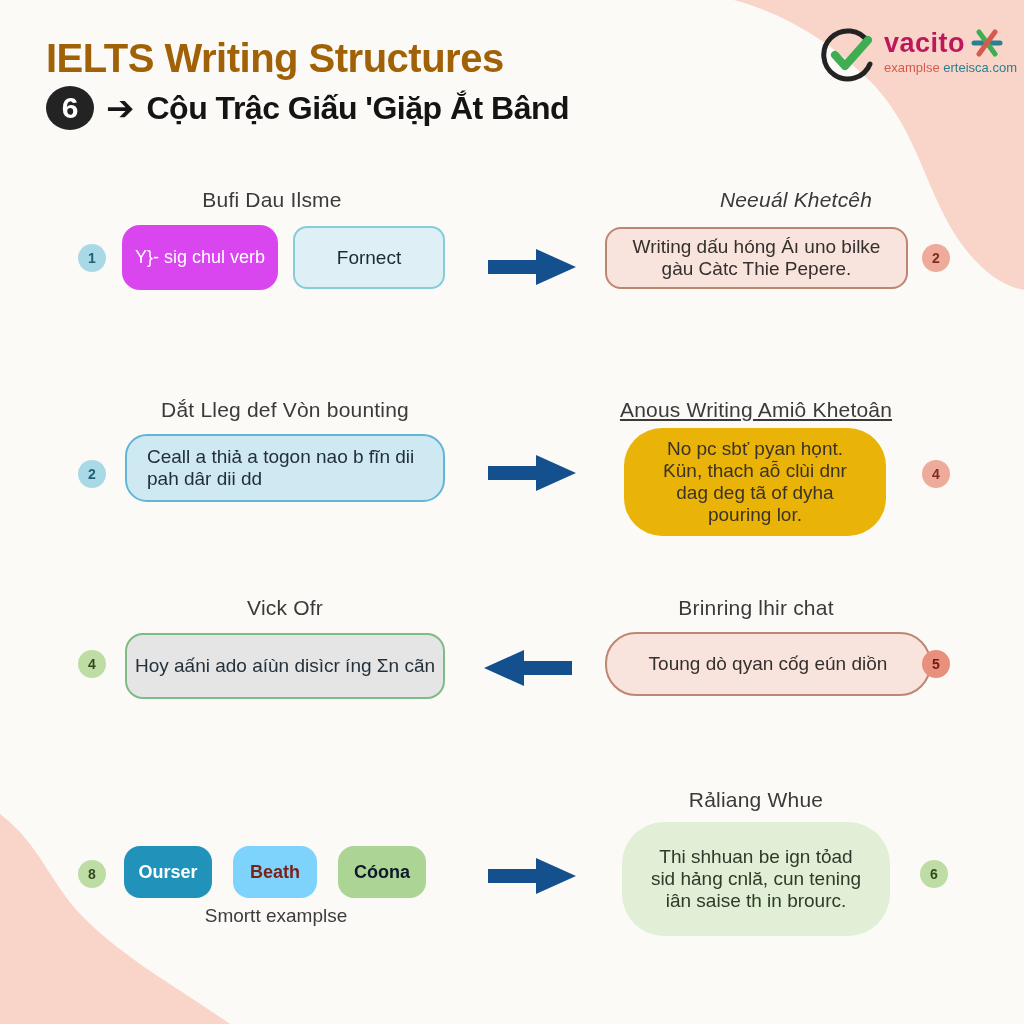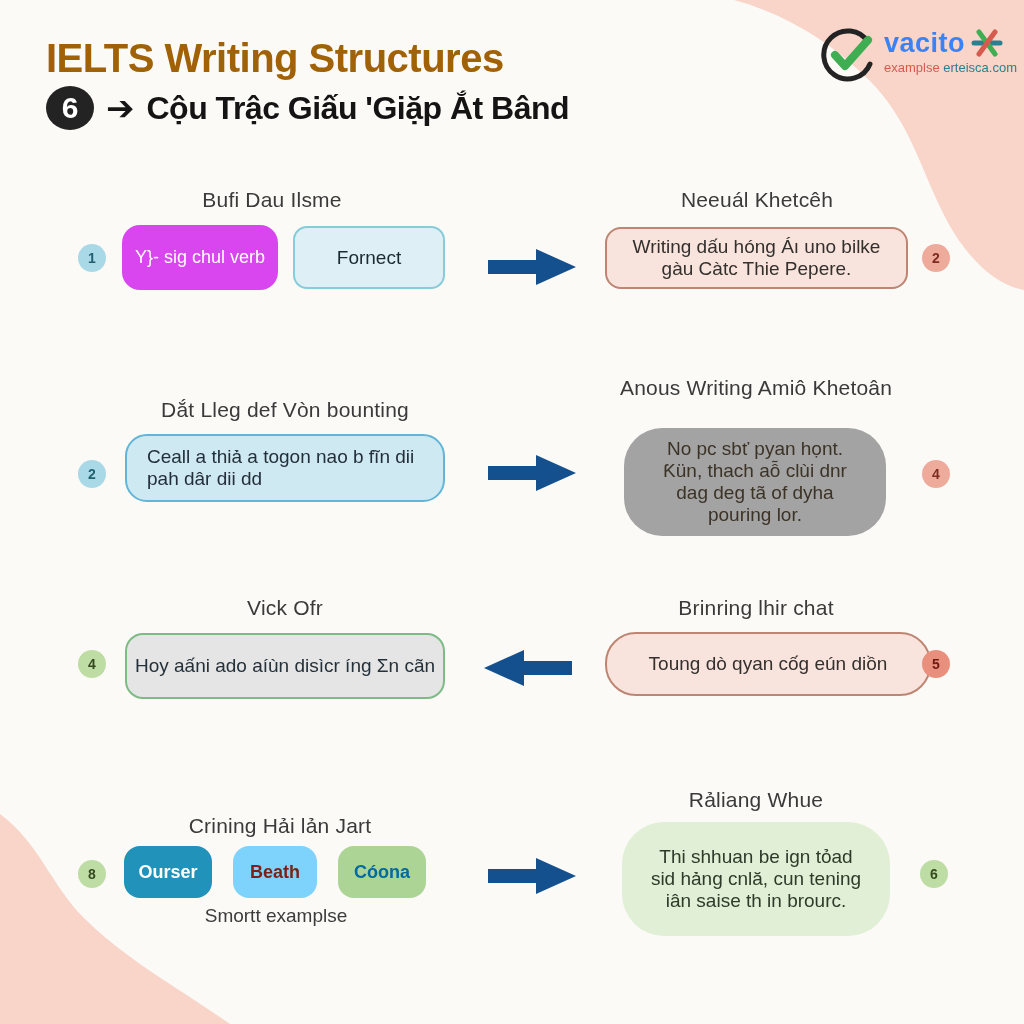--- a/index.html
+++ b/index.html
@@ -23,21 +23,21 @@
   .badge6{
     width:48px;height:44px;border-radius:50%;background:#232323;color:#fff;
     display:flex;align-items:center;justify-content:center;
     font-size:30px;font-weight:bold;
   }
   .title-arrow{font-size:34px;font-weight:bold;color:#161616;}
   .title2{font-size:32px;font-weight:bold;letter-spacing:-0.5px;color:#141414;}
   
   .logo{position:absolute;left:818px;top:28px;display:flex;align-items:flex-start;gap:8px;}
   .logo-text{display:flex;flex-direction:column;line-height:1;}
-  .logo-name{font-size:27px;font-weight:bold;color:#3b82f6;letter-spacing:0.5px;display:flex;align-items:center;gap:5px;}
+  .logo-name{font-size:27px;font-weight:bold;color:#be185d;letter-spacing:0.5px;display:flex;align-items:center;gap:5px;}
   .logo-sub{font-size:13px;margin-top:3px;}
   .logo-sub .t1{color:#d65b4e;}
   .logo-sub .t2{color:#2b7f8f;}
   
   .heading{
     position:absolute;font-size:21px;color:#3a3a3a;text-align:center;
     transform:translateX(-50%);white-space:nowrap;letter-spacing:0.2px;
   }
   .numcircle{
     position:absolute;width:28px;height:28px;border-radius:50%;
@@ -50,30 +50,30 @@
   .nc-green{background:#bedda4;color:#35491f;}
   .box{
     position:absolute;box-sizing:border-box;
     display:flex;align-items:center;justify-content:center;
     text-align:center;font-size:19px;
   }
   .box-teal{background:#d946ef;color:#ffffff;border-radius:18px;}
   .box-outline-blue{background:#def0f5;border:2px solid #86ccd9;border-radius:14px;color:#1d2b30;}
   .box-salmon-outline{background:#f9e4dd;border:2px solid #bd8572;border-radius:16px;color:#33302e;}
   .box-blue-fill{background:#cfe9f3;border:2px solid #62b5d6;border-radius:22px;color:#23303a;text-align:left;justify-content:flex-start;padding:10px 20px;}
-  .box-cream{background:#a3a3a3;border-radius:38px;color:#3c3327;padding:10px 26px;}
+  .box-cream{background:#eab308;border-radius:38px;color:#3c3327;padding:10px 26px;}
   .box-green-outline{background:#e5e5e5;border:2px solid #7fbb86;border-radius:18px;color:#25313a;}
   .box-lgreen{background:#e0efd5;border-radius:42px;color:#2f3b2a;padding:14px 26px;}
   .chip{
     position:absolute;border-radius:16px;display:flex;align-items:center;justify-content:center;
     font-size:18px;font-weight:bold;
   }
   .chip-teal{background:#2193ba;color:#fff;}
   .chip-salmon{background:#7dd3fc;color:#7c1f16;}
-  .chip-green{background:#abd495;color:#0369a1;}
+  .chip-green{background:#abd495;color:#0f172a;}
   .caption{position:absolute;font-size:19px;color:#3c3c3c;transform:translateX(-50%);white-space:nowrap;}
   .arrow{position:absolute;}
 </style>
 </head>
 <body>
 
 <div class="canvas">
 
   <svg class="blob" style="right:0;top:0;" width="330" height="290" viewBox="0 0 330 290">
     <path d="M40,0 L330,0 L330,290 C300,285 270,255 250,215 C225,165 215,120 175,80 C140,45 95,15 40,0 Z" fill="#f8d5c8"></path>
@@ -110,45 +110,44 @@
     </div>
   </div>
 
   <div class="heading" style="left:272px;top:188px;">Bufi Dau Ilsme</div>
   <div class="numcircle nc-blue" style="left:78px;top:244px;">1</div>
   <div class="box box-teal" style="left:122px;top:225px;width:156px;height:65px;font-size:18px;">Y}- sig chul verb</div>
   <div class="box box-outline-blue" style="left:293px;top:226px;width:152px;height:63px;">Fornect</div>
   <svg class="arrow" style="left:488px;top:243px;" width="88" height="48" viewBox="0 0 88 48">
     <path d="M0,17 H48 V6 L88,24 L48,42 V31 H0 Z" fill="#15508e"></path>
   </svg>
-  <div class="heading" style="left:757px;top:188px;">Neeuál Khetcêh</div>
+  <div class="heading" style="left:796px;top:188px;font-style:italic;">Neeuál Khetcêh</div>
   <div class="box box-salmon-outline" style="left:605px;top:227px;width:303px;height:62px;padding:8px 24px;">Writing dấu hóng Áı uno bilke gàu Càtc Thie Pepere.</div>
   <div class="numcircle nc-salmon" style="left:922px;top:244px;">2</div>
 
   <div class="heading" style="left:285px;top:398px;">Dắt Lleg def Vòn bounting</div>
   <div class="numcircle nc-blue" style="left:78px;top:460px;">2</div>
   <div class="box box-blue-fill" style="left:125px;top:434px;width:320px;height:68px;">Ceall a thiả a togon nao b fĩn dii pah dâr dii dd</div>
   <svg class="arrow" style="left:488px;top:449px;" width="88" height="48" viewBox="0 0 88 48">
     <path d="M0,17 H48 V6 L88,24 L48,42 V31 H0 Z" fill="#15508e"></path>
   </svg>
-  <div class="heading" style="left:756px;top:376px;">Anous Writing Amiô Khetoân</div>
+  <div class="heading" style="left:756px;top:398px;text-decoration:underline;">Anous Writing Amiô Khetoân</div>
   <div class="box box-cream" style="left:624px;top:428px;width:262px;height:108px;">No pc sbť pyan họnt. Ƙün, thach aỗ clùi dnr dag deg tã of dyha pouring lor.</div>
   <div class="numcircle nc-salmon" style="left:922px;top:460px;">4</div>
 
   <div class="heading" style="left:285px;top:596px;">Vick Ofr</div>
   <div class="numcircle nc-green" style="left:78px;top:650px;">4</div>
   <div class="box box-green-outline" style="left:125px;top:633px;width:320px;height:66px;">Hoy aấni ado aíùn disìcr íng Ʃn cãn</div>
   <svg class="arrow" style="left:484px;top:644px;" width="88" height="48" viewBox="0 0 88 48">
     <path d="M88,17 H40 V6 L0,24 L40,42 V31 H88 Z" fill="#15508e"></path>
   </svg>
   <div class="heading" style="left:756px;top:596px;">Brinring lhir chat</div>
   <div class="box box-salmon-outline" style="left:605px;top:632px;width:326px;height:64px;border-radius:31px;">Toung dò qyan cốg eún diồn</div>
   <div class="numcircle nc-red" style="left:922px;top:650px;">5</div>
 
-  <div class="heading" style="left:280px;top:814px;">Crining Hải lản Jart</div>
   <div class="numcircle nc-green" style="left:78px;top:860px;">8</div>
   <div class="chip chip-teal" style="left:124px;top:846px;width:88px;height:52px;">Ourser</div>
   <div class="chip chip-salmon" style="left:233px;top:846px;width:84px;height:52px;">Beath</div>
   <div class="chip chip-green" style="left:338px;top:846px;width:88px;height:52px;">Cóona</div>
   <div class="caption" style="left:276px;top:905px;">Smortt examplse</div>
   <svg class="arrow" style="left:488px;top:852px;" width="88" height="48" viewBox="0 0 88 48">
     <path d="M0,17 H48 V6 L88,24 L48,42 V31 H0 Z" fill="#15508e"></path>
   </svg>
   <div class="heading" style="left:756px;top:788px;">Rảliang Whue</div>
   <div class="box box-lgreen" style="left:622px;top:822px;width:268px;height:114px;">Thi shhuan be ign tỏad sid hảng cnlă, cun tening iân saise th in brourc.</div>

